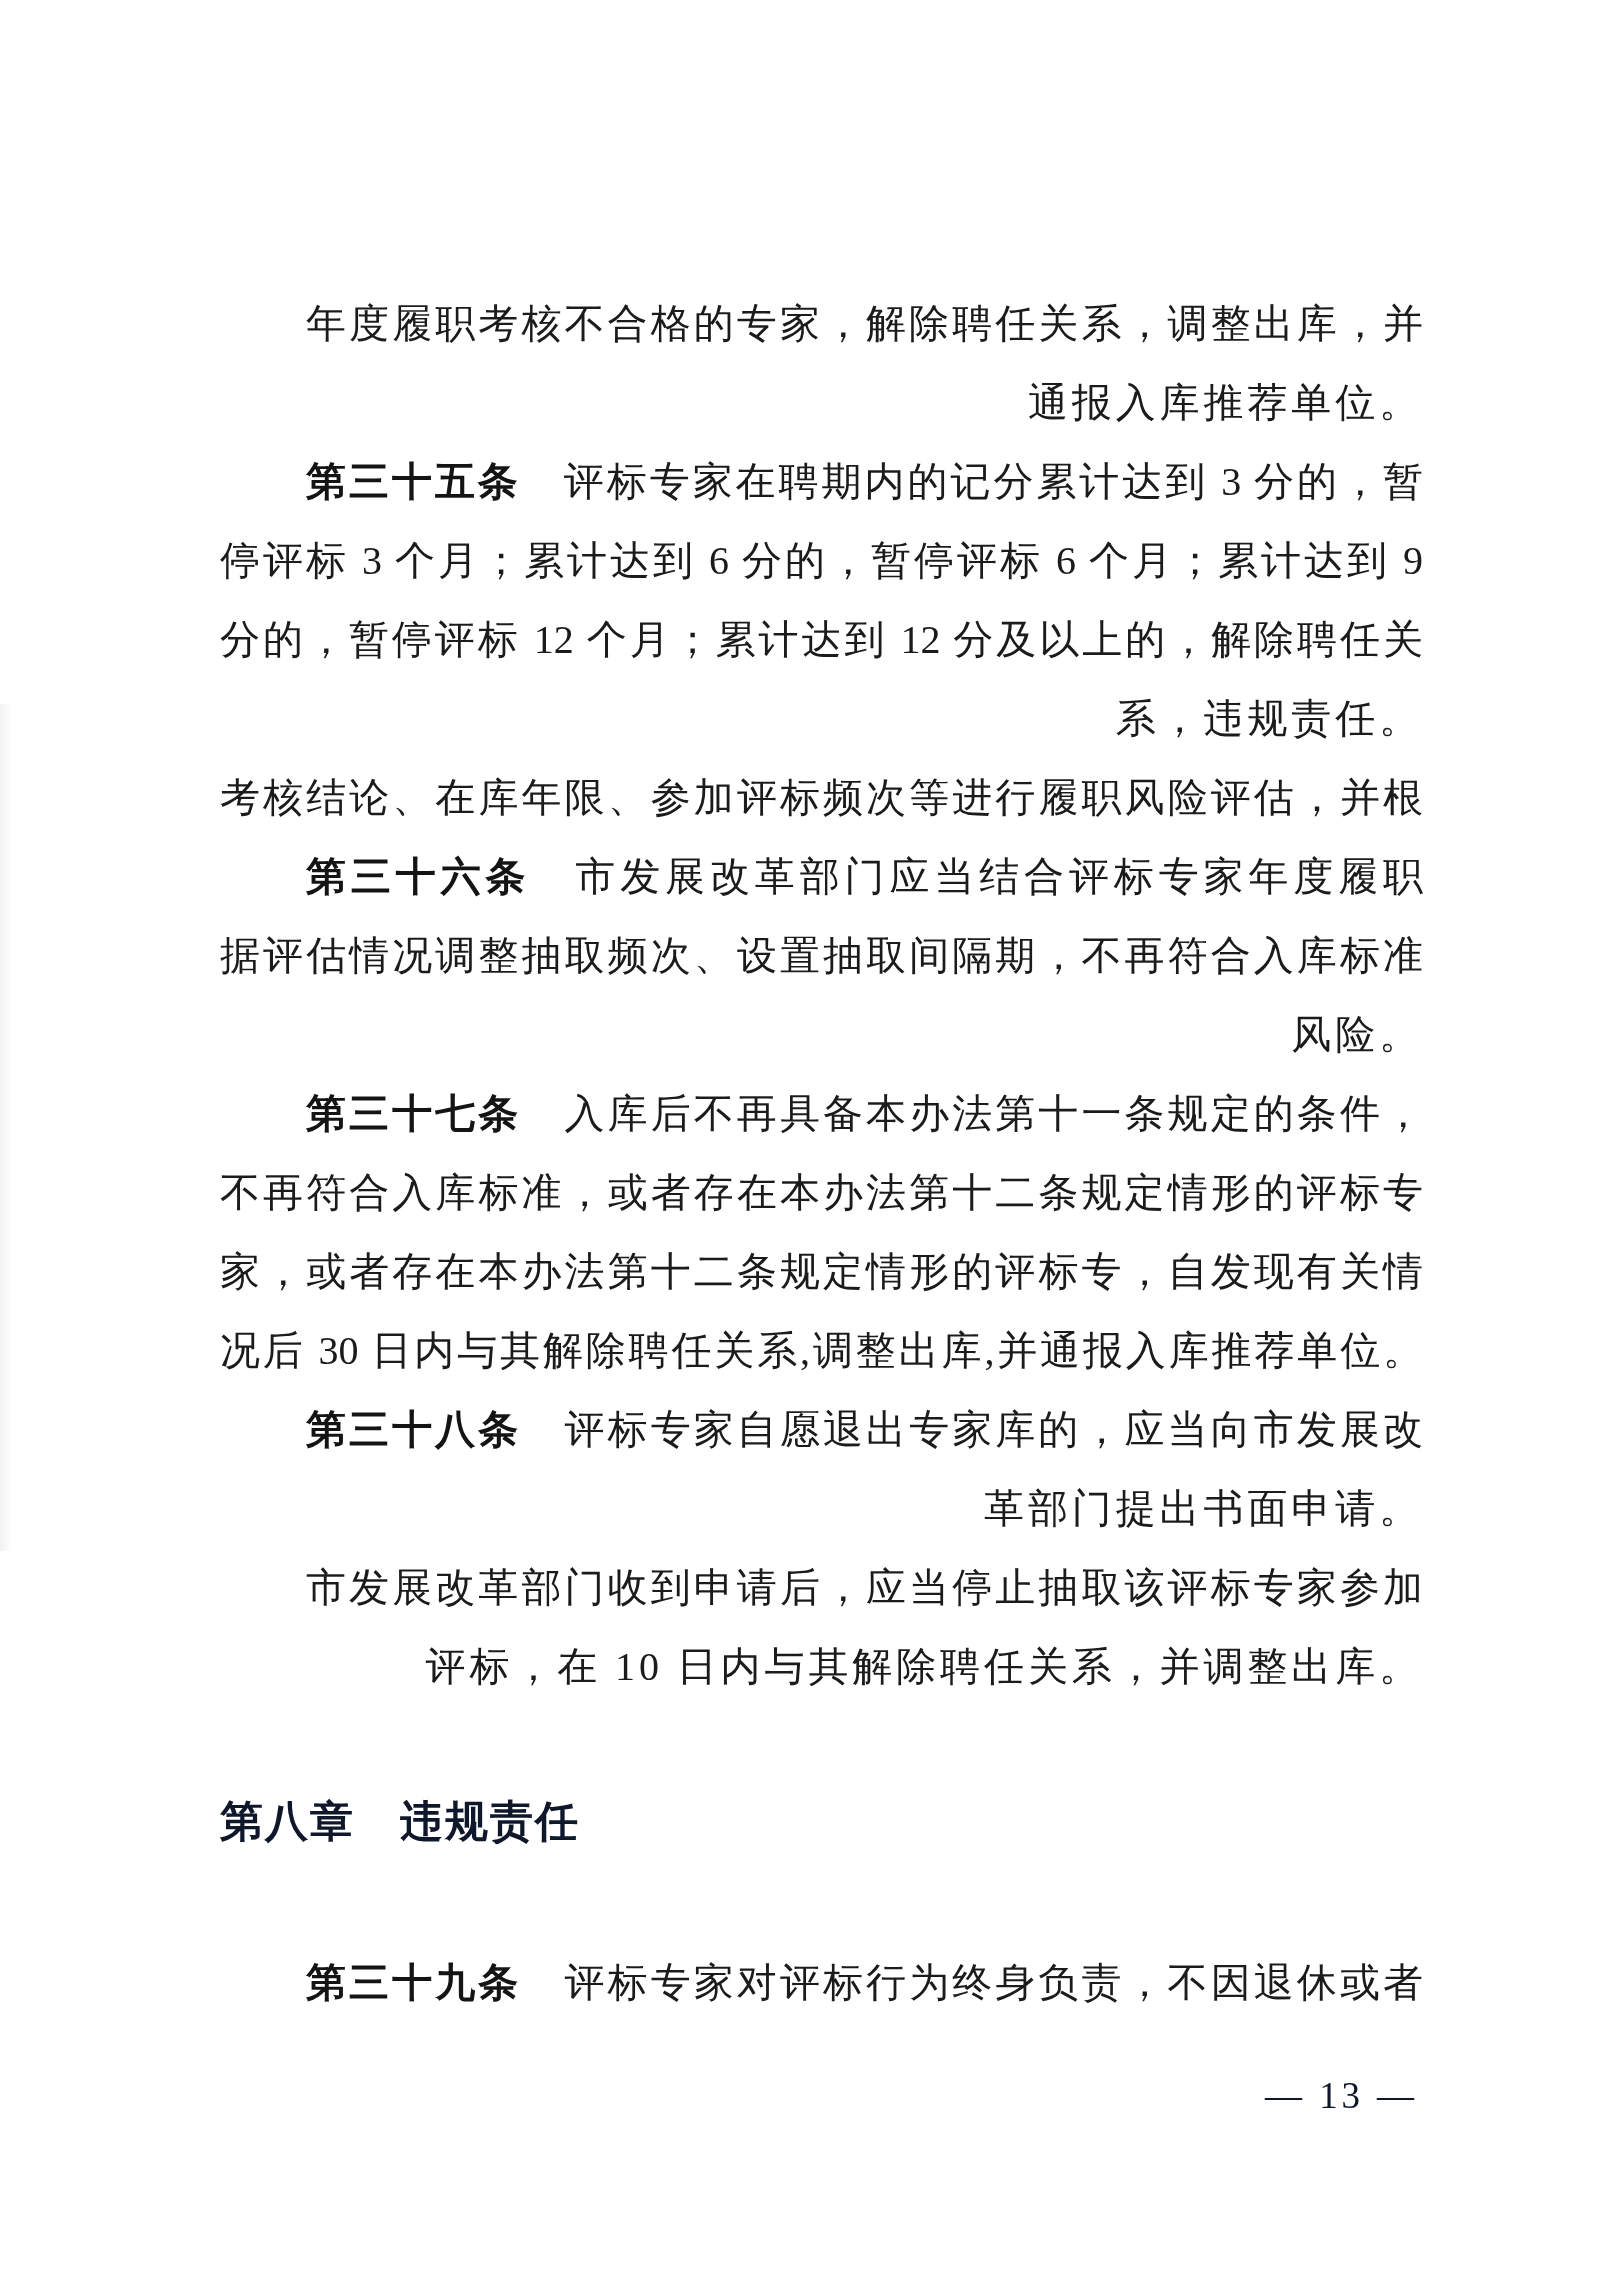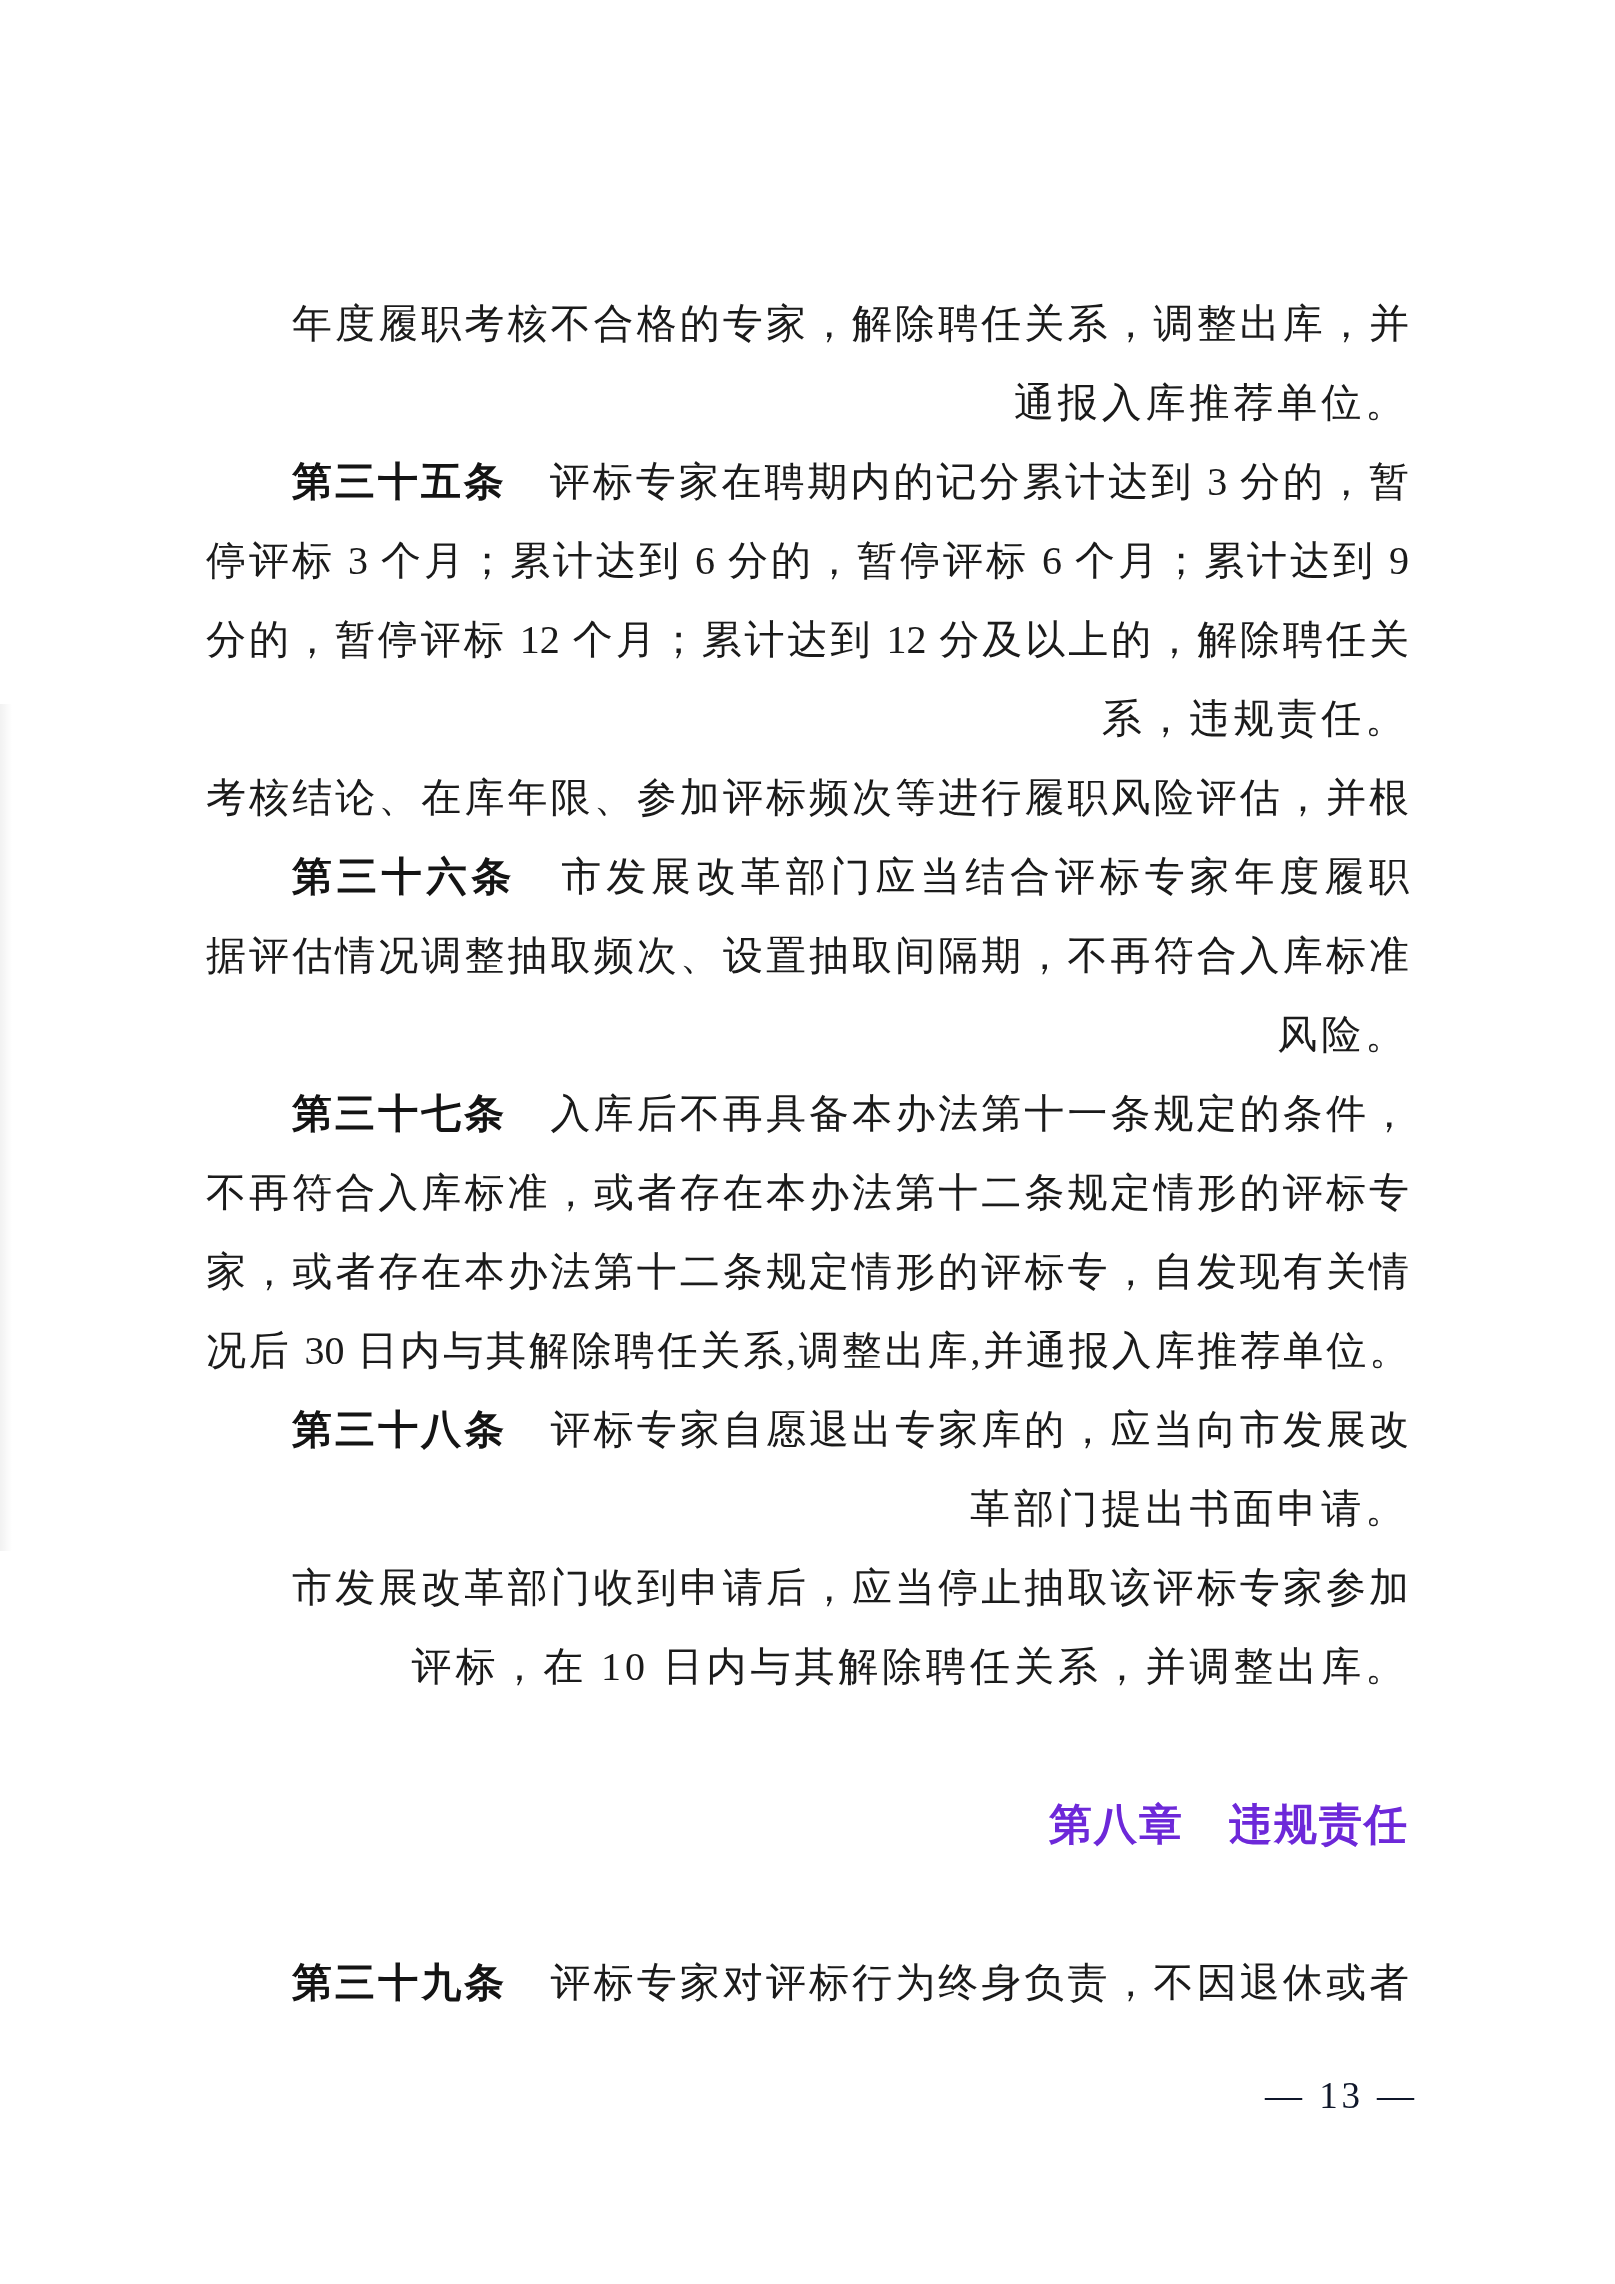--- a/index.html
+++ b/index.html
@@ -21,21 +21,21 @@
     position: absolute;
     left: 0;
     top: 704px;
     width: 11.7px;
     height: 847px;
     background: linear-gradient(to right, rgba(0,0,0,0.055), rgba(0,0,0,0));
     pointer-events: none;
   }
   .text-block {
     position: absolute;
-    left: 206px;
+    left: 220px;
     top: 284px;
     width: 1203px;
   }
   .line {
     height: 79px;
     line-height: 79px;
     font-size: 40px;
   }
   .line.justify {
     text-align: justify;
@@ -43,26 +43,26 @@
     text-justify: inter-character;
   }
   .line.plain {
     text-align: right;
     letter-spacing: 3.9px;
   }
   .line.indent {
     text-indent: 86px;
   }
   .line.heading {
-    text-align: right;
-    font-family: Liberation Sans, sans-serif;
+    text-align: left;
+    font-family: Liberation Mono, monospace;
     font-weight: 700;
     letter-spacing: 2px;
     font-size: 43px;
-    color: #6d28d9;
+    color: #0f172a;
   }
   .term {
     font-family: Liberation Serif, serif;
     font-weight: 700;
     color: #141414;
   }
   .page-number {
     position: absolute;
     left: 209px;
     top: 2075px;

